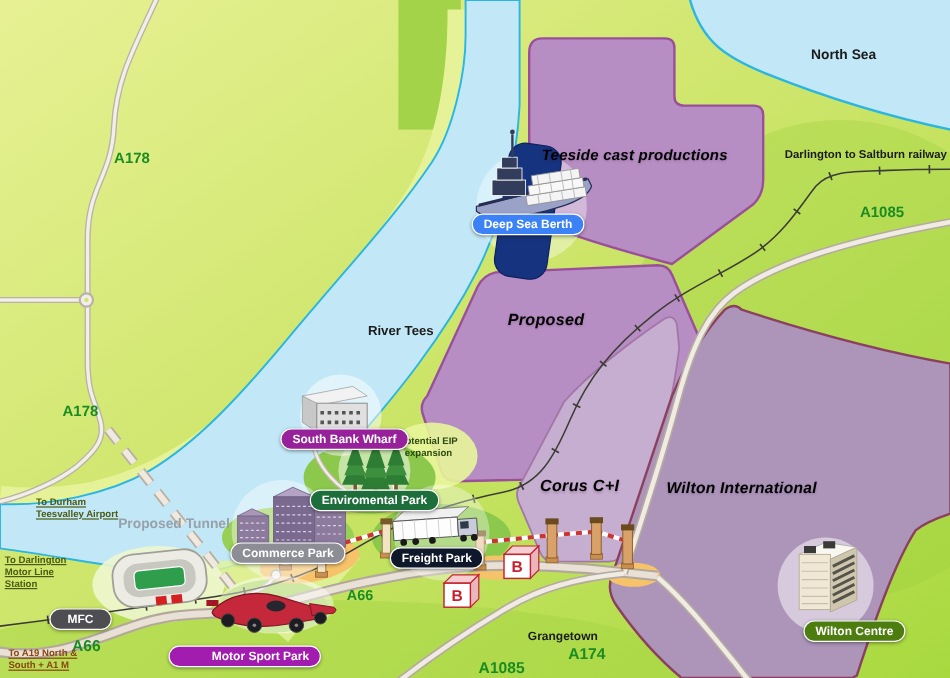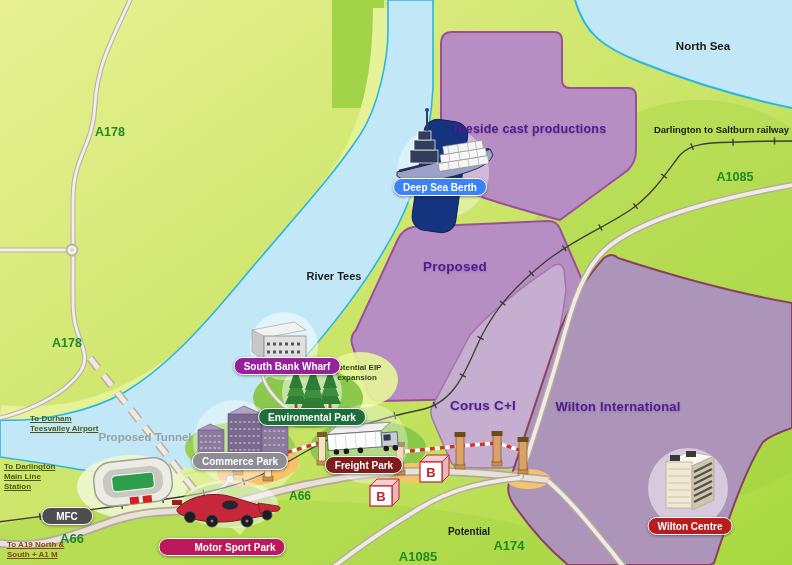--- a/index.html
+++ b/index.html
@@ -1,19 +1,19 @@
 <!DOCTYPE html>
 <html><head>
 <meta charset="utf-8">
 <style>
   html,body{margin:0;padding:0;background:#fff;}
   .map{position:relative;width:792px;height:565px;overflow:hidden;font-family:"Liberation Sans",sans-serif;}
   .map svg{position:absolute;left:0;top:0;}
   .lbl{position:absolute;transform:translate(-50%,-50%);white-space:nowrap;font-weight:bold;}
-  .region-lbl{color:#4c1d95;font-size:12.5px;letter-spacing:.2px;text-shadow:0 1px 2px rgba(70,25,80,.25);}
+  .region-lbl{color:#000000;font-size:12.5px;letter-spacing:.2px;text-shadow:0 1px 2px rgba(70,25,80,.25);font-style:italic;}
   .road-lbl{color:#1b8c22;font-size:12.5px;}
   .dark-lbl{color:#1b1b1b;font-size:10.5px;}
   .small-dark{font-size:9.5px;}
   .grey-lbl{color:#97a1a9;font-size:11.5px;margin-left:32px;}
   .pill{position:absolute;transform:translate(-50%,-50%);white-space:nowrap;font-weight:bold;font-size:10px;color:#fff;padding:2.5px 9px;border:1.5px solid #fff;border-radius:999px;box-shadow:0 1px 3px rgba(20,20,20,.45);line-height:1.1;}
   .note{position:absolute;font-weight:bold;font-size:8px;line-height:1.25;white-space:pre-line;text-decoration:underline;}
   .green-note{color:#4b5a13;}
   .rust-note{color:#8a4512;}
   .eip{position:absolute;transform:translate(-50%,-50%);color:#2c4a12;font-size:8px;font-weight:bold;text-align:center;line-height:1.25;white-space:pre-line;}
   .b-letter{position:absolute;transform:translate(-50%,-50%);color:#c4222e;font-weight:bold;font-size:13px;}
@@ -272,52 +272,52 @@
   <g>
     <polygon points="420,462 427,455 449,455 442,462" fill="#f6ced2" stroke="#c4222e" stroke-width="1"></polygon>
     <polygon points="442,462 449,455 449,475 442,482" fill="#eab6bc" stroke="#c4222e" stroke-width="1"></polygon>
     <rect x="420" y="462" width="22" height="20" fill="#ffffff" stroke="#c4222e" stroke-width="1.2"></rect>
   </g>
 </svg>
 
 <div class="lbl dark-lbl" style="left:703px;top:46px;font-size:11.5px;">North Sea</div>
 <div class="lbl dark-lbl small-dark" style="left:731px;top:129px;font-size:9.5px;">Darlington to Saltburn railway line</div>
 <div class="lbl dark-lbl" style="left:334px;top:276px;font-size:11px;">River Tees</div>
-<div class="lbl dark-lbl" style="left:469px;top:531px;font-size:10px;">Potential</div>
+<div class="lbl dark-lbl" style="left:469px;top:531px;font-size:10px;">Grangetown</div>
 
 <div class="lbl region-lbl" style="left:529px;top:129px;">Teeside cast productions</div>
 <div class="lbl region-lbl" style="left:455px;top:266px;font-size:13.5px;">Proposed</div>
 <div class="lbl region-lbl" style="left:483px;top:405px;font-size:13.5px;">Corus C+I</div>
 <div class="lbl region-lbl" style="left:618px;top:406px;font-size:13px;">Wilton International</div>
 
 <div class="lbl road-lbl" style="left:110px;top:132px;">A178</div>
 <div class="lbl road-lbl" style="left:67px;top:343px;">A178</div>
 <div class="lbl road-lbl" style="left:735px;top:177px;">A1085</div>
 <div class="lbl road-lbl" style="left:72px;top:538px;font-size:13px;">A66</div>
 <div class="lbl road-lbl" style="left:300px;top:496px;font-size:12px;">A66</div>
 <div class="lbl road-lbl" style="left:418px;top:556px;font-size:13px;">A1085</div>
-<div class="lbl road-lbl" style="left:489px;top:545px;font-size:13px;margin-left:20px;">A174</div>
+<div class="lbl road-lbl" style="left:489px;top:545px;font-size:13px;">A174</div>
 
 <div class="lbl grey-lbl" style="left:113px;top:437px;">Proposed Tunnel</div>
 <div class="eip" style="left:357px;top:373px;">Potential EIP
 expansion</div>
 
 <div class="note green-note" style="left:30px;top:414px;">To Durham
 Teesvalley Airport</div>
 <div class="note green-note" style="left:4px;top:462px;">To Darlington
-Main Line
+Motor Line
 Station</div>
 <div class="note rust-note" style="left:7px;top:540px;">To A19 North &amp;
 South + A1 M</div>
 
 <div class="pill" style="left:440px;top:187px;background:#3b82f6;">Deep Sea Berth</div>
 <div class="pill" style="left:287px;top:366px;background:#96219b;">South Bank Wharf</div>
 <div class="pill" style="left:312px;top:417px;background:#1e6e3c;">Enviromental Park</div>
 <div class="pill" style="left:240px;top:461px;background:#8d8d96;">Commerce Park</div>
-<div class="pill" style="left:364px;top:465px;background:#7f1d1d;">Freight Park</div>
-<div class="pill" style="left:222px;top:547px;background:#be185d;padding-left:35px;">Motor Sport Park</div>
+<div class="pill" style="left:364px;top:465px;background:#0f172a;">Freight Park</div>
+<div class="pill" style="left:204px;top:547px;background:#a21caf;padding-left:35px;">Motor Sport Park</div>
 <div class="pill" style="left:67px;top:516px;background:#4d4d52;padding:2.5px 14px;">MFC</div>
-<div class="pill" style="left:690px;top:526px;background:#b91c1c;">Wilton Centre</div>
+<div class="pill" style="left:712px;top:526px;background:#4d7c0f;">Wilton Centre</div>
 
 <div class="b-letter" style="left:381px;top:496px;">B</div>
 <div class="b-letter" style="left:431px;top:472px;">B</div>
 
 </div>
 
 </body></html>

